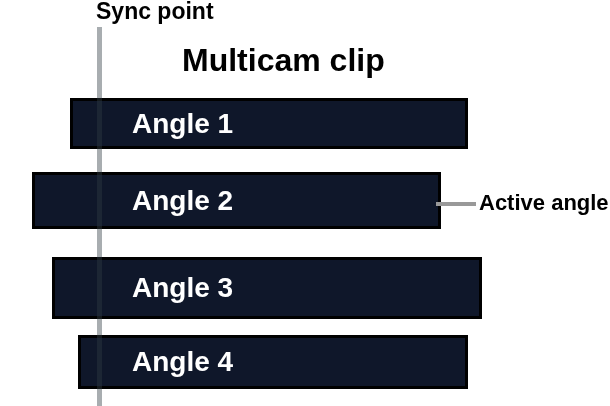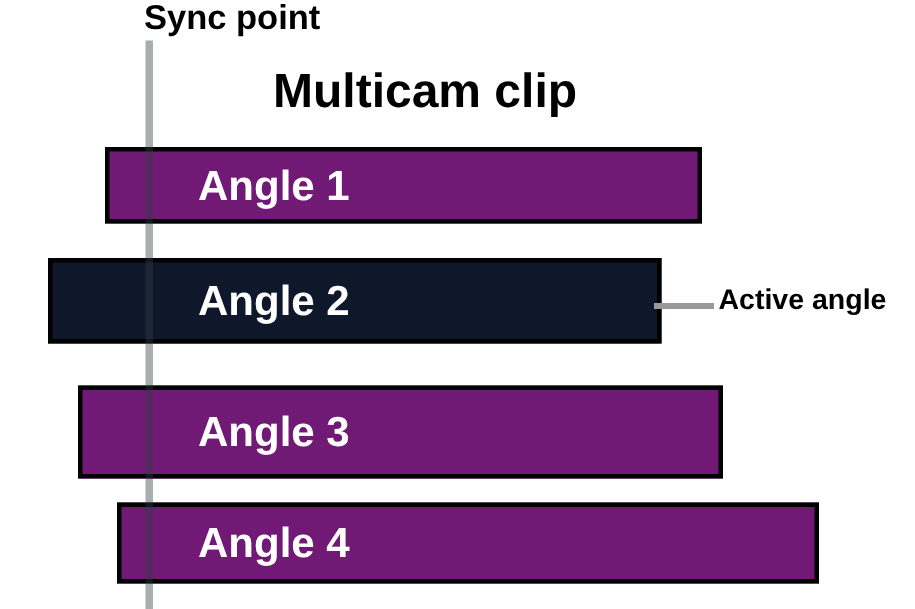--- a/index.html
+++ b/index.html
@@ -29,51 +29,51 @@
     font-size: 23px;
   }
   .multicam-label {
     left: 152px;
     top: 42px;
     font-size: 32px;
   }
   .active-angle-label {
     left: 449px;
     top: 190px;
-    font-size: 19px;
+    font-size: 22px;
   }
   .sync-line {
     position: absolute;
     left: 67px;
     top: 27px;
     width: 5px;
     height: 379px;
     background: rgba(48, 60, 66, 0.42);
     z-index: 3;
   }
   .bar {
     position: absolute;
     box-sizing: border-box;
     border: 3px solid #000000;
-    background: #701a75;
+    background: #0f172a;
     z-index: 1;
   }
   .bar .bar-label {
     position: absolute;
     top: 50%;
     transform: translateY(-50%);
     font-weight: bold;
     font-size: 28px;
     color: #ffffff;
     white-space: nowrap;
   }
   .bar-angle1 { left: 40px; top: 98px;  width: 398px; height: 51px; }
   .bar-angle2 { left: 2px;  top: 172px; width: 409px; height: 57px; background: #0f172a; }
   .bar-angle3 { left: 22px; top: 257px; width: 430px; height: 62px; }
-  .bar-angle4 { left: 48px; top: 335px; width: 468px; height: 54px; }
+  .bar-angle4 { left: 48px; top: 335px; width: 390px; height: 54px; }
   .bar-angle1 .bar-label { left: 59px; }
   .bar-angle2 .bar-label { left: 97px; }
   .bar-angle3 .bar-label { left: 77px; }
   .bar-angle4 .bar-label { left: 51px; }
   .connector-line {
     position: absolute;
     left: 406px;
     top: 202px;
     width: 40px;
     height: 4px;

